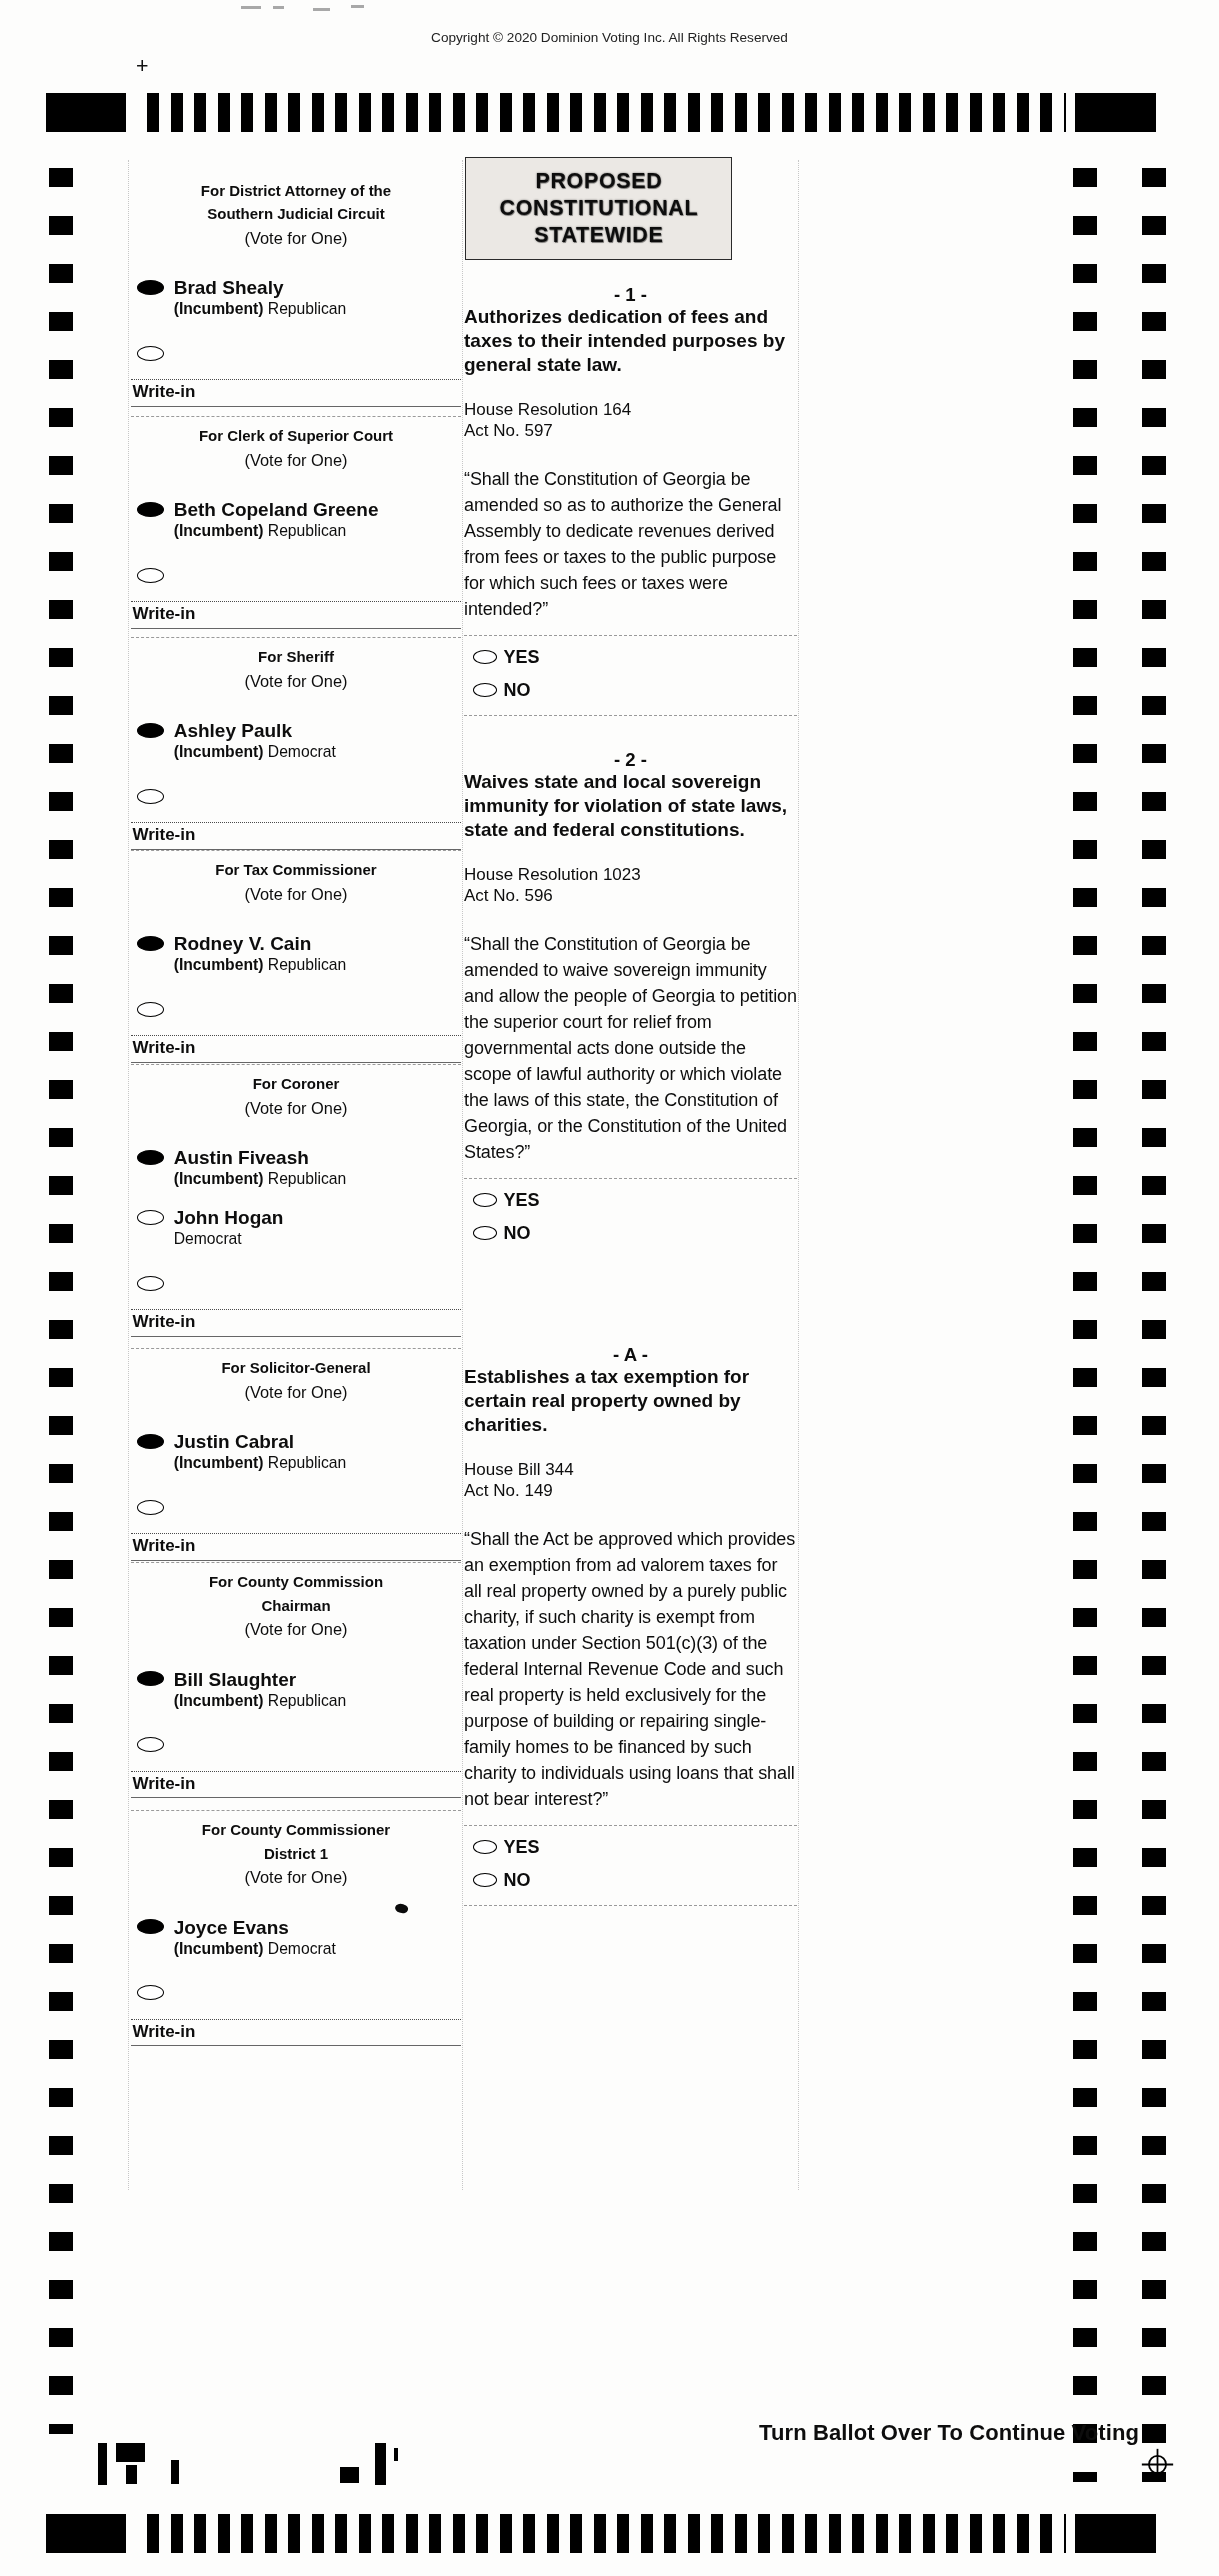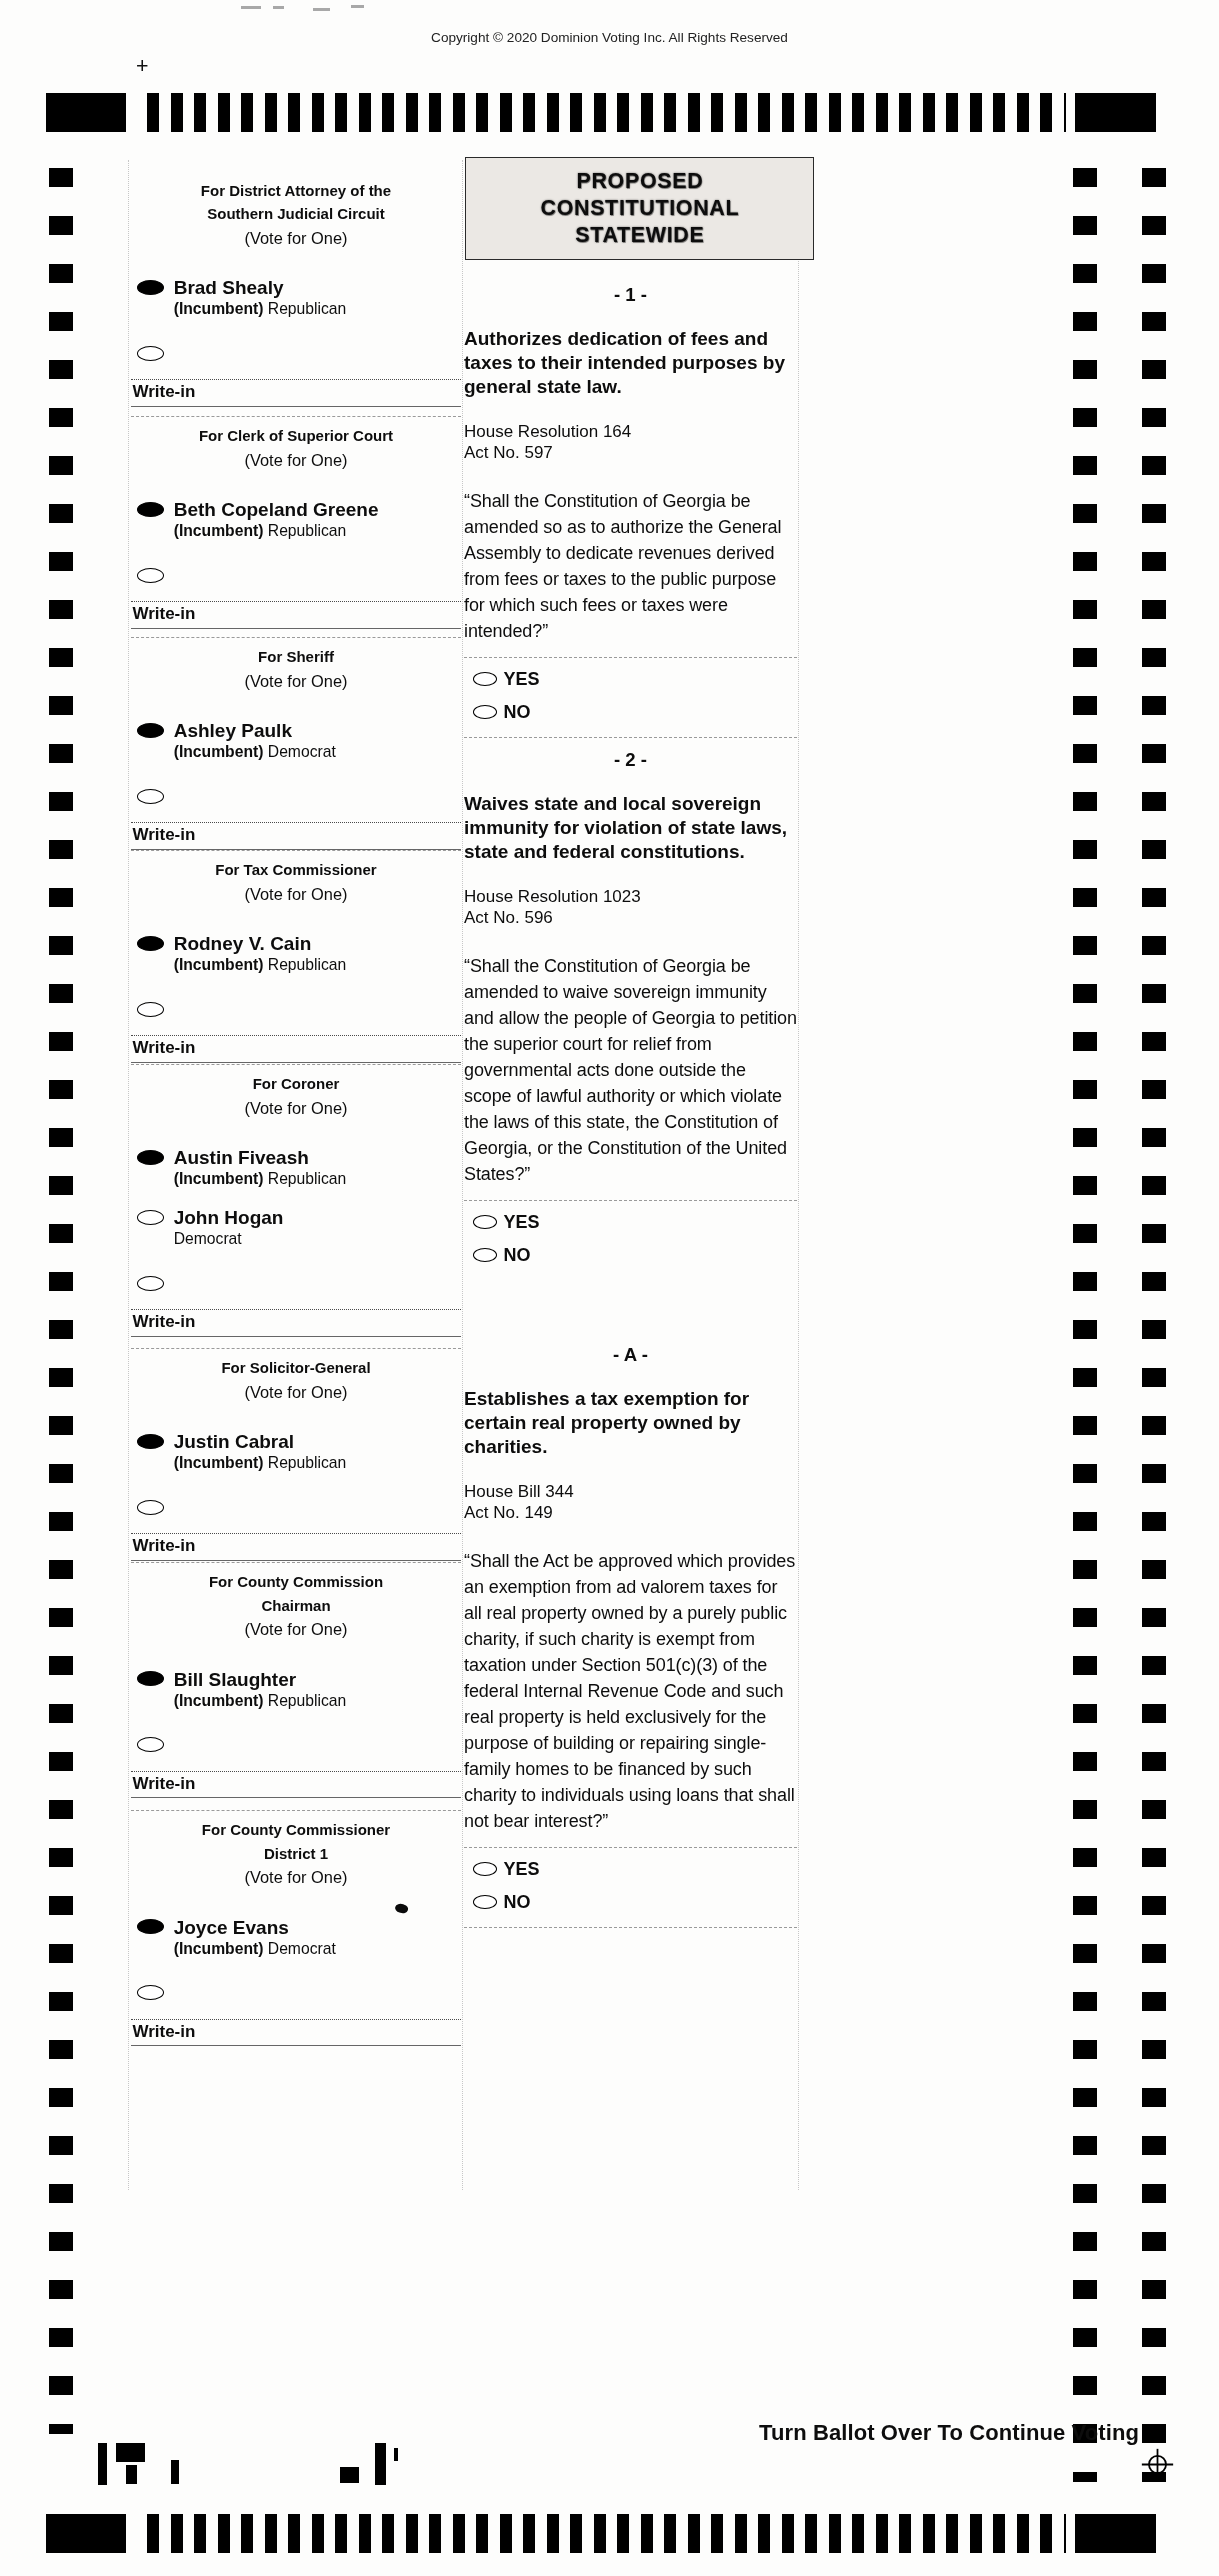--- a/index.html
+++ b/index.html
@@ -32,29 +32,29 @@
   .cand-detail{font-size:15.7px;line-height:19px;}
   .inc{font-weight:700;}
   .oval{display:inline-block;width:27px;height:15px;border:1.8px solid #000;border-radius:50%;box-sizing:border-box;flex:0 0 auto;margin-top:3.6px;background:#fff;}
   .oval.filled{background:#000;}
   .oval-row{padding-left:5.7px;margin-top:24px;height:18.6px;}
   .writein{border-top:1.4px dotted #4a4a4a;margin-top:18.6px;}
   .wi-label{font-size:17px;font-weight:700;padding:2.1px 0 3.6px 1.4px;border-bottom:1.4px solid #666;}
   
   .measure{position:absolute;left:0;width:100%;}
   .m-number{text-align:center;font-weight:700;font-size:18.6px;line-height:21.4px;}
-  .m-summary{font-weight:700;font-size:19px;line-height:24px;margin-top:22px;}
+  .m-summary{font-weight:700;font-size:19px;line-height:24px;margin-top:0;}
   .m-ref{font-size:17px;line-height:21.4px;}
   .m-ref.firstref{margin-top:21.4px;}
   .m-question{font-size:18px;line-height:26px;margin-top:24px;letter-spacing:-0.1px;}
   .m-sep{border-top:0.7px dashed #9a9a9a;margin:13px 0 7.1px;}
   .opt{display:flex;align-items:center;gap:7px;padding-left:8.6px;margin:10px 0;height:23px;}
   .opt .oval{width:24px;height:13.6px;border-width:1.4px;margin-top:0;}
   .opt-label{font-weight:700;font-size:18px;}
-  .amd-box{position:absolute;top:0;left:1.4px;width:349px;box-sizing:border-box;border:1.4px solid #2a2a2a;
+  .amd-box{position:absolute;top:0;left:1.4px;width:267px;box-sizing:border-box;border:1.4px solid #2a2a2a;
     text-align:center;font-weight:800;font-size:21.4px;line-height:27px;padding:10px 4.3px;
     background:#ebe8e4;letter-spacing:0.7px;
     text-shadow:0 0 2.1px rgba(0,0,0,.55),0.7px 0.7px 0 rgba(0,0,0,.35);}
   .ref-box{position:absolute;top:1105px;left:1.4px;width:327px;box-sizing:border-box;border:1.4px solid #1c1c1c;
     text-align:center;font-weight:800;font-size:21.4px;line-height:27px;padding:4.3px;
     background:linear-gradient(90deg,#2e2e2e,#5b5b5b 35%,#262626 65%,#424242);
     color:#101010;letter-spacing:0.7px;text-shadow:0 0 2.9px rgba(255,255,255,.28);}
   
   .smudge{position:absolute;background:#0b0b0b;border-radius:60% 45% 55% 50%;}
   .crosshair{position:absolute;left:1139px;top:2446px;}

